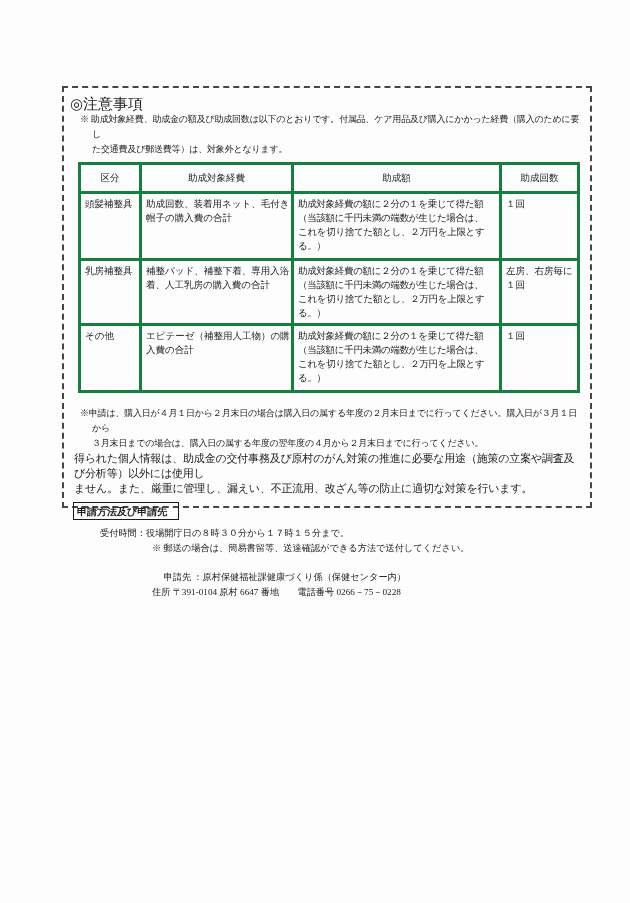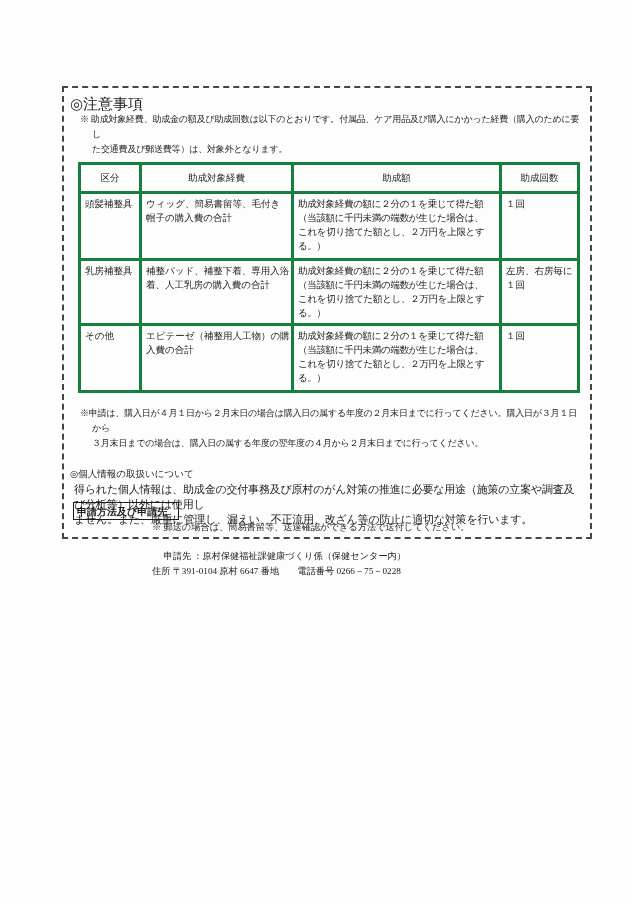--- a/index.html
+++ b/index.html
@@ -115,21 +115,21 @@
         <tr>
           <th>区分</th>
           <th>助成対象経費</th>
           <th>助成額</th>
           <th>助成回数</th>
         </tr>
       </thead>
       <tbody>
         <tr class="row-1">
           <td class="cell-category">頭髪補整具</td>
-          <td class="cell-expenses">ウィッグ、簡易書留等、毛付き
+          <td class="cell-expenses">助成回数、装着用ネット、毛付き
 帽子の購入費の合計</td>
           <td class="cell-amount">助成対象経費の額に２分の１を乗じて得た額
 （当該額に千円未満の端数が生じた場合は、
 これを切り捨てた額とし、２万円を上限とす
 る。）</td>
           <td class="cell-count">１回</td>
         </tr>
         <tr class="row-2">
           <td class="cell-category">乳房補整具</td>
           <td class="cell-expenses">補整パッド、補整下着、専用入浴
@@ -150,25 +150,25 @@
 これを切り捨てた額とし、２万円を上限とす
 る。）</td>
           <td class="cell-count">１回</td>
         </tr>
       </tbody>
     </table>
 
     <div class="note deadline-note">※申請は、購入日が４月１日から２月末日の場合は購入日の属する年度の２月末日までに行ってください。購入日が３月１日から
 ３月末日までの場合は、購入日の属する年度の翌年度の４月から２月末日までに行ってください。</div>
 
-    <div class="privacy-title">◎個人情報の取扱いについて</div>
     <div class="privacy-body">得られた個人情報は、助成金の交付事務及び原村のがん対策の推進に必要な用途（施策の立案や調査及び分析等）以外には使用し
 ません。また、厳重に管理し、漏えい、不正流用、改ざん等の防止に適切な対策を行います。</div>
   </div>
 
   <div class="apply-section">
     <span class="apply-title">申請方法及び申請先</span>
+    <div class="apply-line line-reception">受付時間：役場開庁日の８時３０分から１７時１５分まで。</div>
     <div class="apply-line line-mail">※ 郵送の場合は、簡易書留等、送達確認ができる方法で送付してください。</div>
     <div class="apply-line line-dest">申請先 ：原村保健福祉課健康づくり係（保健センター内）</div>
     <div class="apply-line line-addr">住所 〒391-0104 原村 6647 番地　　電話番号 0266－75－0228</div>
   </div>
 
 </div>
 
 </body></html>

